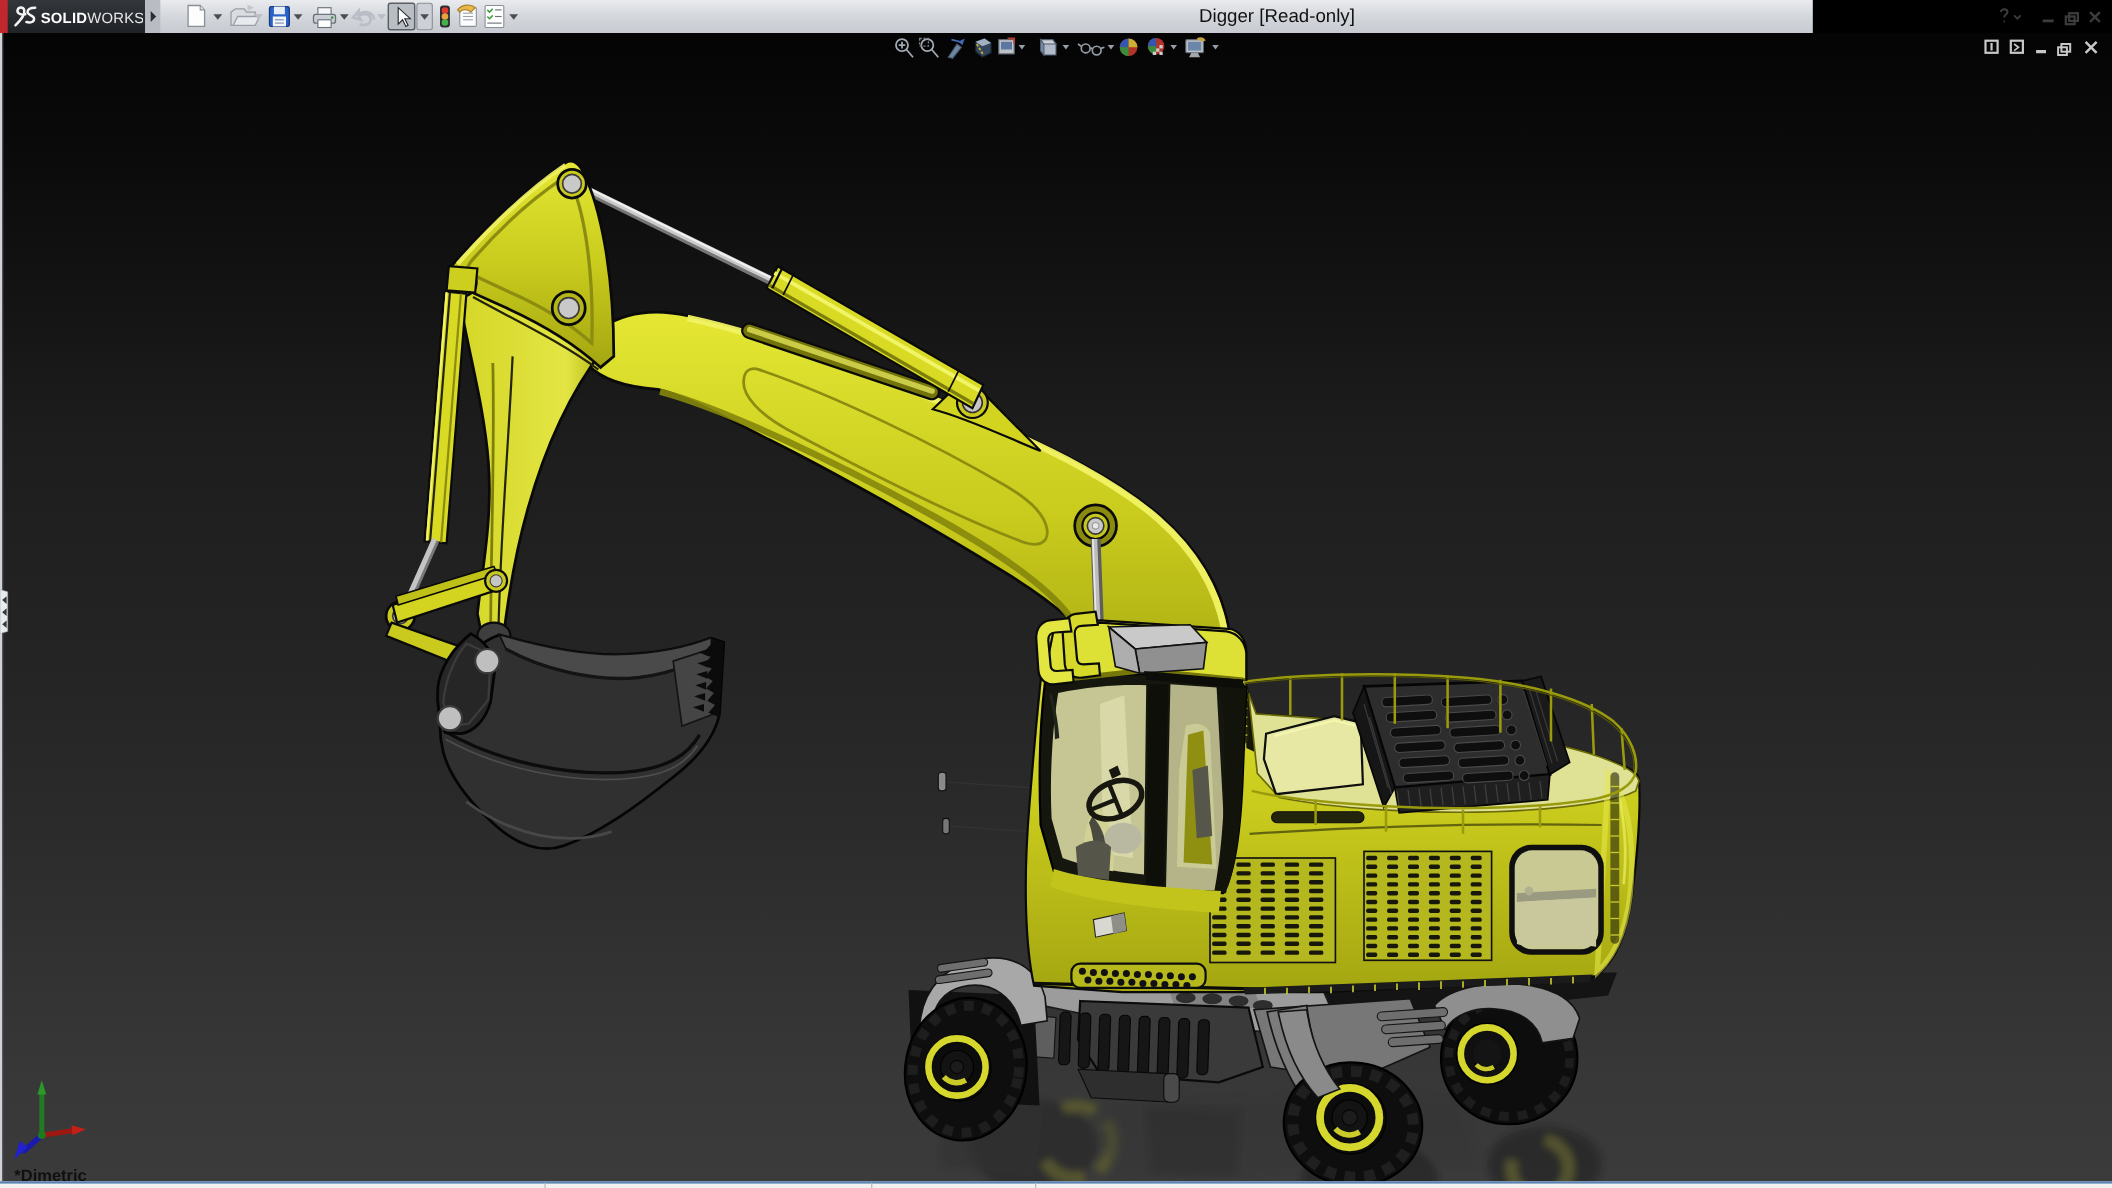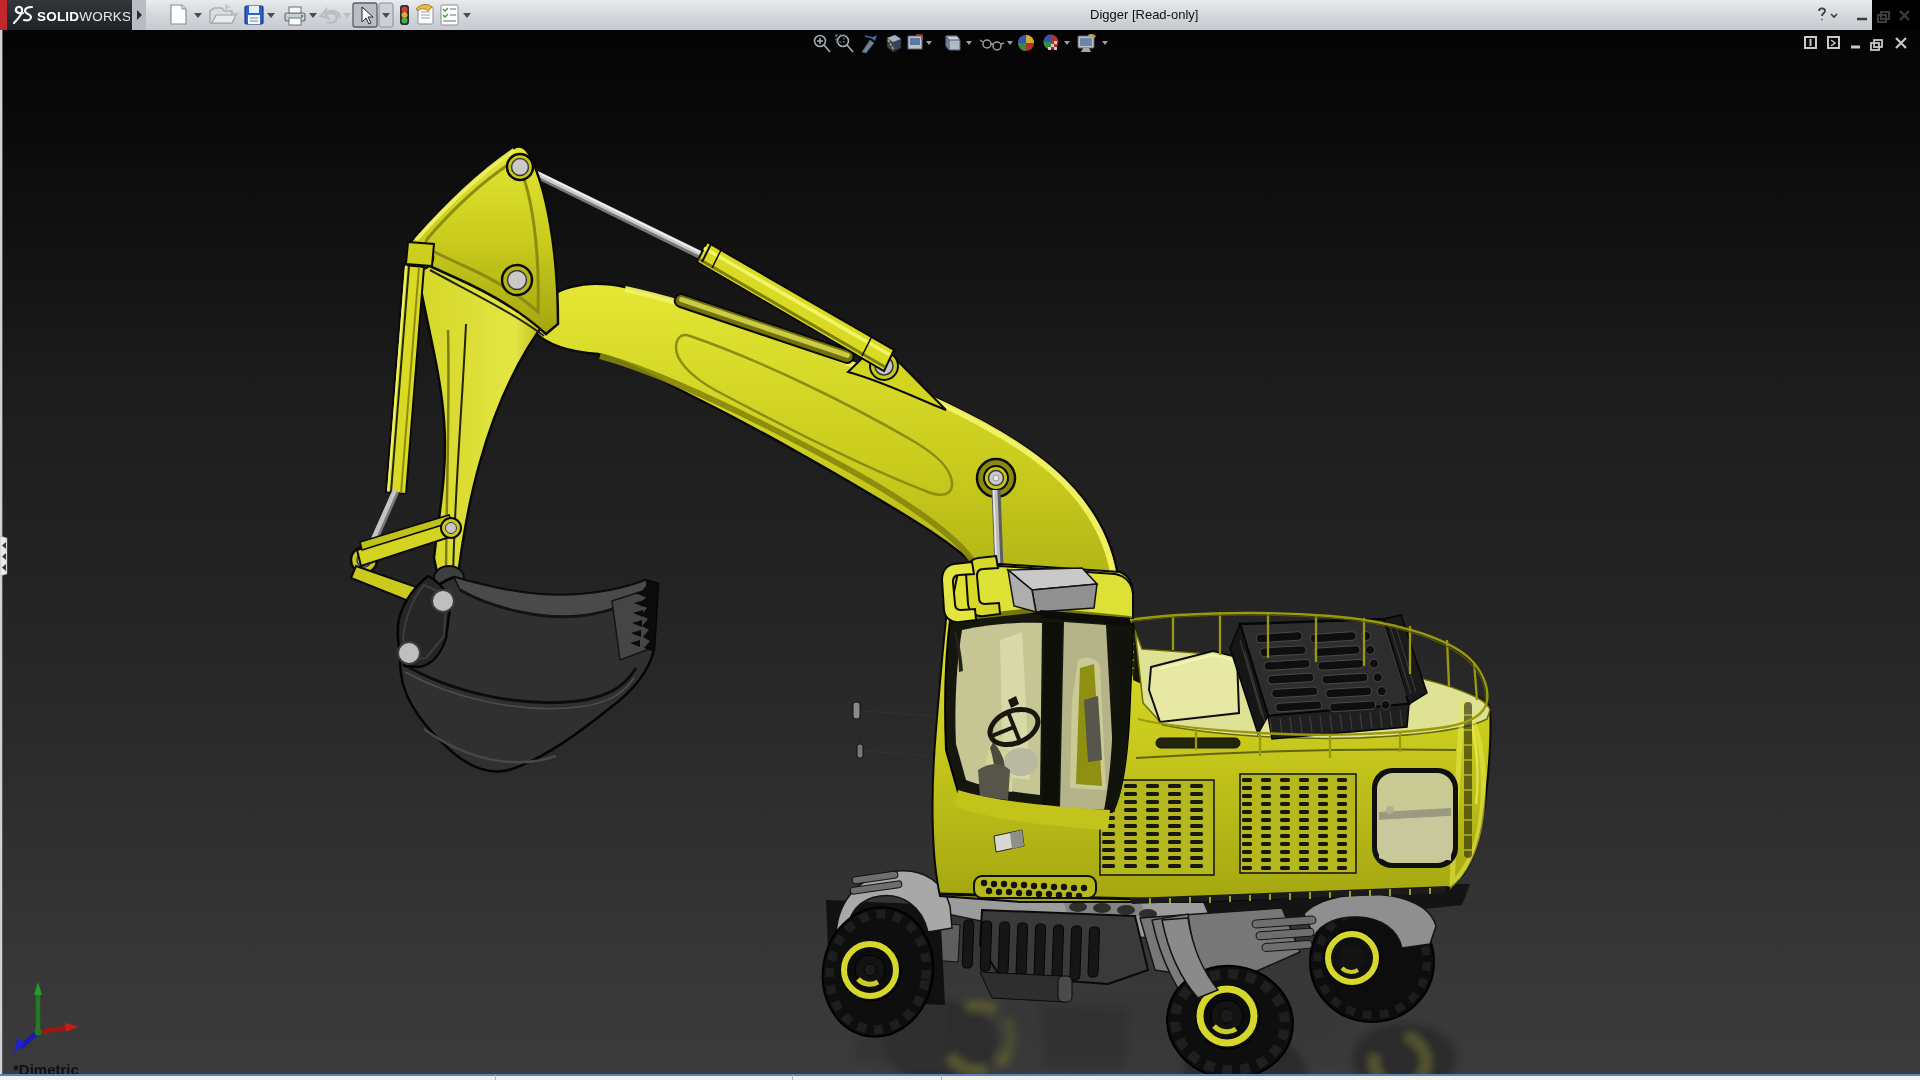--- a/index.html
+++ b/index.html
@@ -1,23 +1,23 @@
 <!DOCTYPE html>
 <html><head>
 <meta charset="utf-8">
 <style>
   html,body{margin:0;padding:0;width:1920px;height:1080px;overflow:hidden;background:#000;
     font-family:"Liberation Sans",sans-serif;}
-  #titlebar{position:absolute;left:0;top:0;width:1872px;height:30px;
+  #titlebar{position:absolute;left:0;top:0;width:1648px;height:30px;
     background:linear-gradient(#e9ebee,#d2d5da 55%,#c7cbd1);}
   #tb-dark{position:absolute;left:0;top:0;width:132px;height:30px;
     background:linear-gradient(#33373c,#1f2226);}
   #tb-red{position:absolute;left:0;top:0;width:7px;height:30px;background:#c2272d;}
   #tb-title{position:absolute;left:1090px;top:0;height:30px;line-height:30px;
-    font-size:13px;color:#111;}
+    font-size:17px;color:#111;}
   #viewport{position:absolute;left:0;top:30px;width:1920px;height:1050px;
     background:linear-gradient(#040404,#0b0b0b 11%,#161616 26%,#1d1d1d 35%,#242424 54%,#2a2a2a 67%,#313131 79%,#383838 91%,#3b3b3b);}
   #statusbar{position:absolute;left:0;top:1074px;width:1920px;height:6px;
     background:#f2f2f2;border-top:2px solid #5a83b4;}
   #dimetric{position:absolute;left:13px;top:1061px;font-size:15px;color:#101010;
     font-family:"Liberation Sans",sans-serif;font-weight:bold;}
   .abs{position:absolute;}
 </style>
 </head>
 <body>

